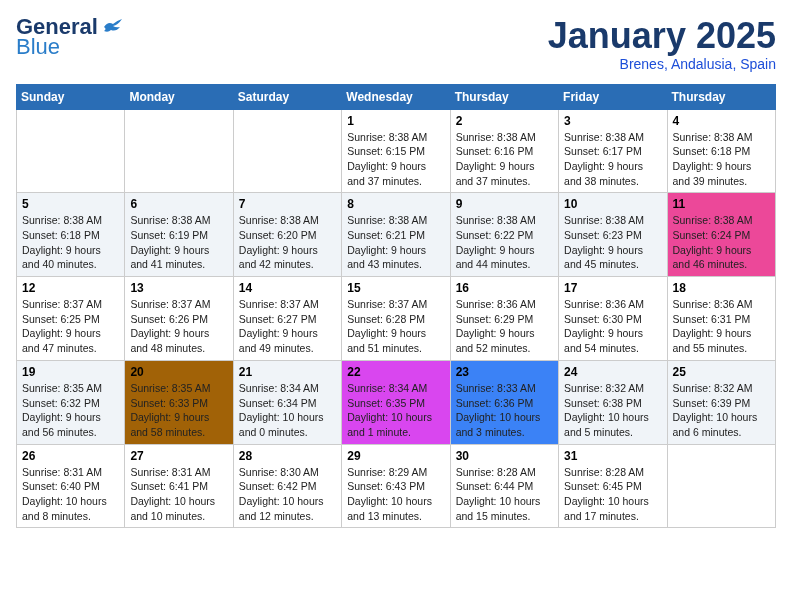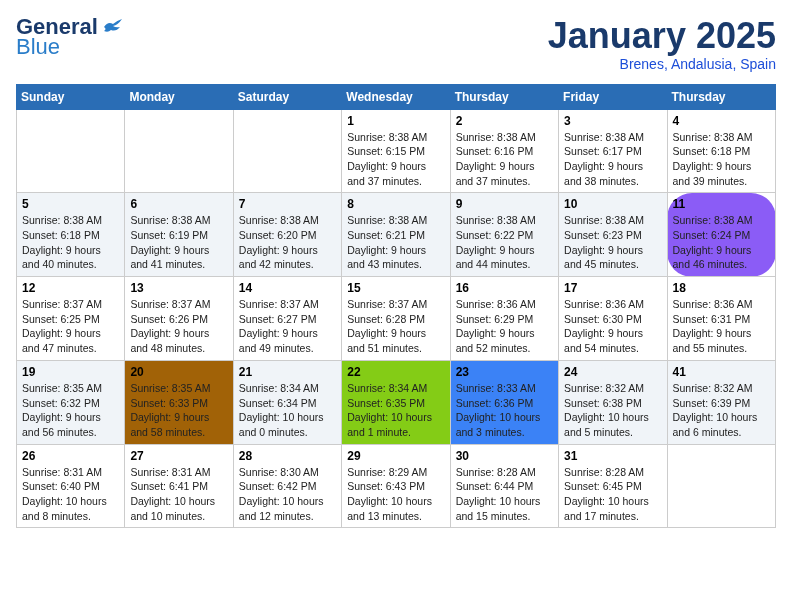--- a/index.html
+++ b/index.html
@@ -145,21 +145,21 @@
           <div class="day-info">Sunrise: 8:38 AM<br>Sunset: 6:21 PM<br>Daylight: 9 hours<br>and 43 minutes.</div>
         </td>
         <td style="background: rgb(240, 244, 248);">
           <span class="day-num">9</span>
           <div class="day-info">Sunrise: 8:38 AM<br>Sunset: 6:22 PM<br>Daylight: 9 hours<br>and 44 minutes.</div>
         </td>
         <td style="background: rgb(240, 244, 248);">
           <span class="day-num">10</span>
           <div class="day-info">Sunrise: 8:38 AM<br>Sunset: 6:23 PM<br>Daylight: 9 hours<br>and 45 minutes.</div>
         </td>
-        <td style="background: #8b5cf6; border-radius: 25px;">
+        <td style="background: #ec4899;">
           <span class="day-num">11</span>
           <div class="day-info">Sunrise: 8:38 AM<br>Sunset: 6:24 PM<br>Daylight: 9 hours<br>and 46 minutes.</div>
         </td>
       </tr>
       <tr>
         <td>
           <span class="day-num">12</span>
           <div class="day-info">Sunrise: 8:37 AM<br>Sunset: 6:25 PM<br>Daylight: 9 hours<br>and 47 minutes.</div>
         </td>
         <td>
@@ -193,34 +193,34 @@
           <div class="day-info">Sunrise: 8:35 AM<br>Sunset: 6:32 PM<br>Daylight: 9 hours<br>and 56 minutes.</div>
         </td>
         <td style="background: #a16207;">
           <span class="day-num">20</span>
           <div class="day-info">Sunrise: 8:35 AM<br>Sunset: 6:33 PM<br>Daylight: 9 hours<br>and 58 minutes.</div>
         </td>
         <td style="background: rgb(240, 244, 248);">
           <span class="day-num">21</span>
           <div class="day-info">Sunrise: 8:34 AM<br>Sunset: 6:34 PM<br>Daylight: 10 hours<br>and 0 minutes.</div>
         </td>
-        <td style="background: #84cc16;">
+        <td style="background: #d946ef;">
           <span class="day-num">22</span>
           <div class="day-info">Sunrise: 8:34 AM<br>Sunset: 6:35 PM<br>Daylight: 10 hours<br>and 1 minute.</div>
         </td>
         <td style="background: #3b82f6;">
           <span class="day-num">23</span>
           <div class="day-info">Sunrise: 8:33 AM<br>Sunset: 6:36 PM<br>Daylight: 10 hours<br>and 3 minutes.</div>
         </td>
         <td style="background: rgb(240, 244, 248);">
           <span class="day-num">24</span>
           <div class="day-info">Sunrise: 8:32 AM<br>Sunset: 6:38 PM<br>Daylight: 10 hours<br>and 5 minutes.</div>
         </td>
         <td style="background: rgb(240, 244, 248);">
-          <span class="day-num">41</span>
+          <span class="day-num">25</span>
           <div class="day-info">Sunrise: 8:32 AM<br>Sunset: 6:39 PM<br>Daylight: 10 hours<br>and 6 minutes.</div>
         </td>
       </tr>
       <tr>
         <td>
           <span class="day-num">26</span>
           <div class="day-info">Sunrise: 8:31 AM<br>Sunset: 6:40 PM<br>Daylight: 10 hours<br>and 8 minutes.</div>
         </td>
         <td>
           <span class="day-num">27</span>

